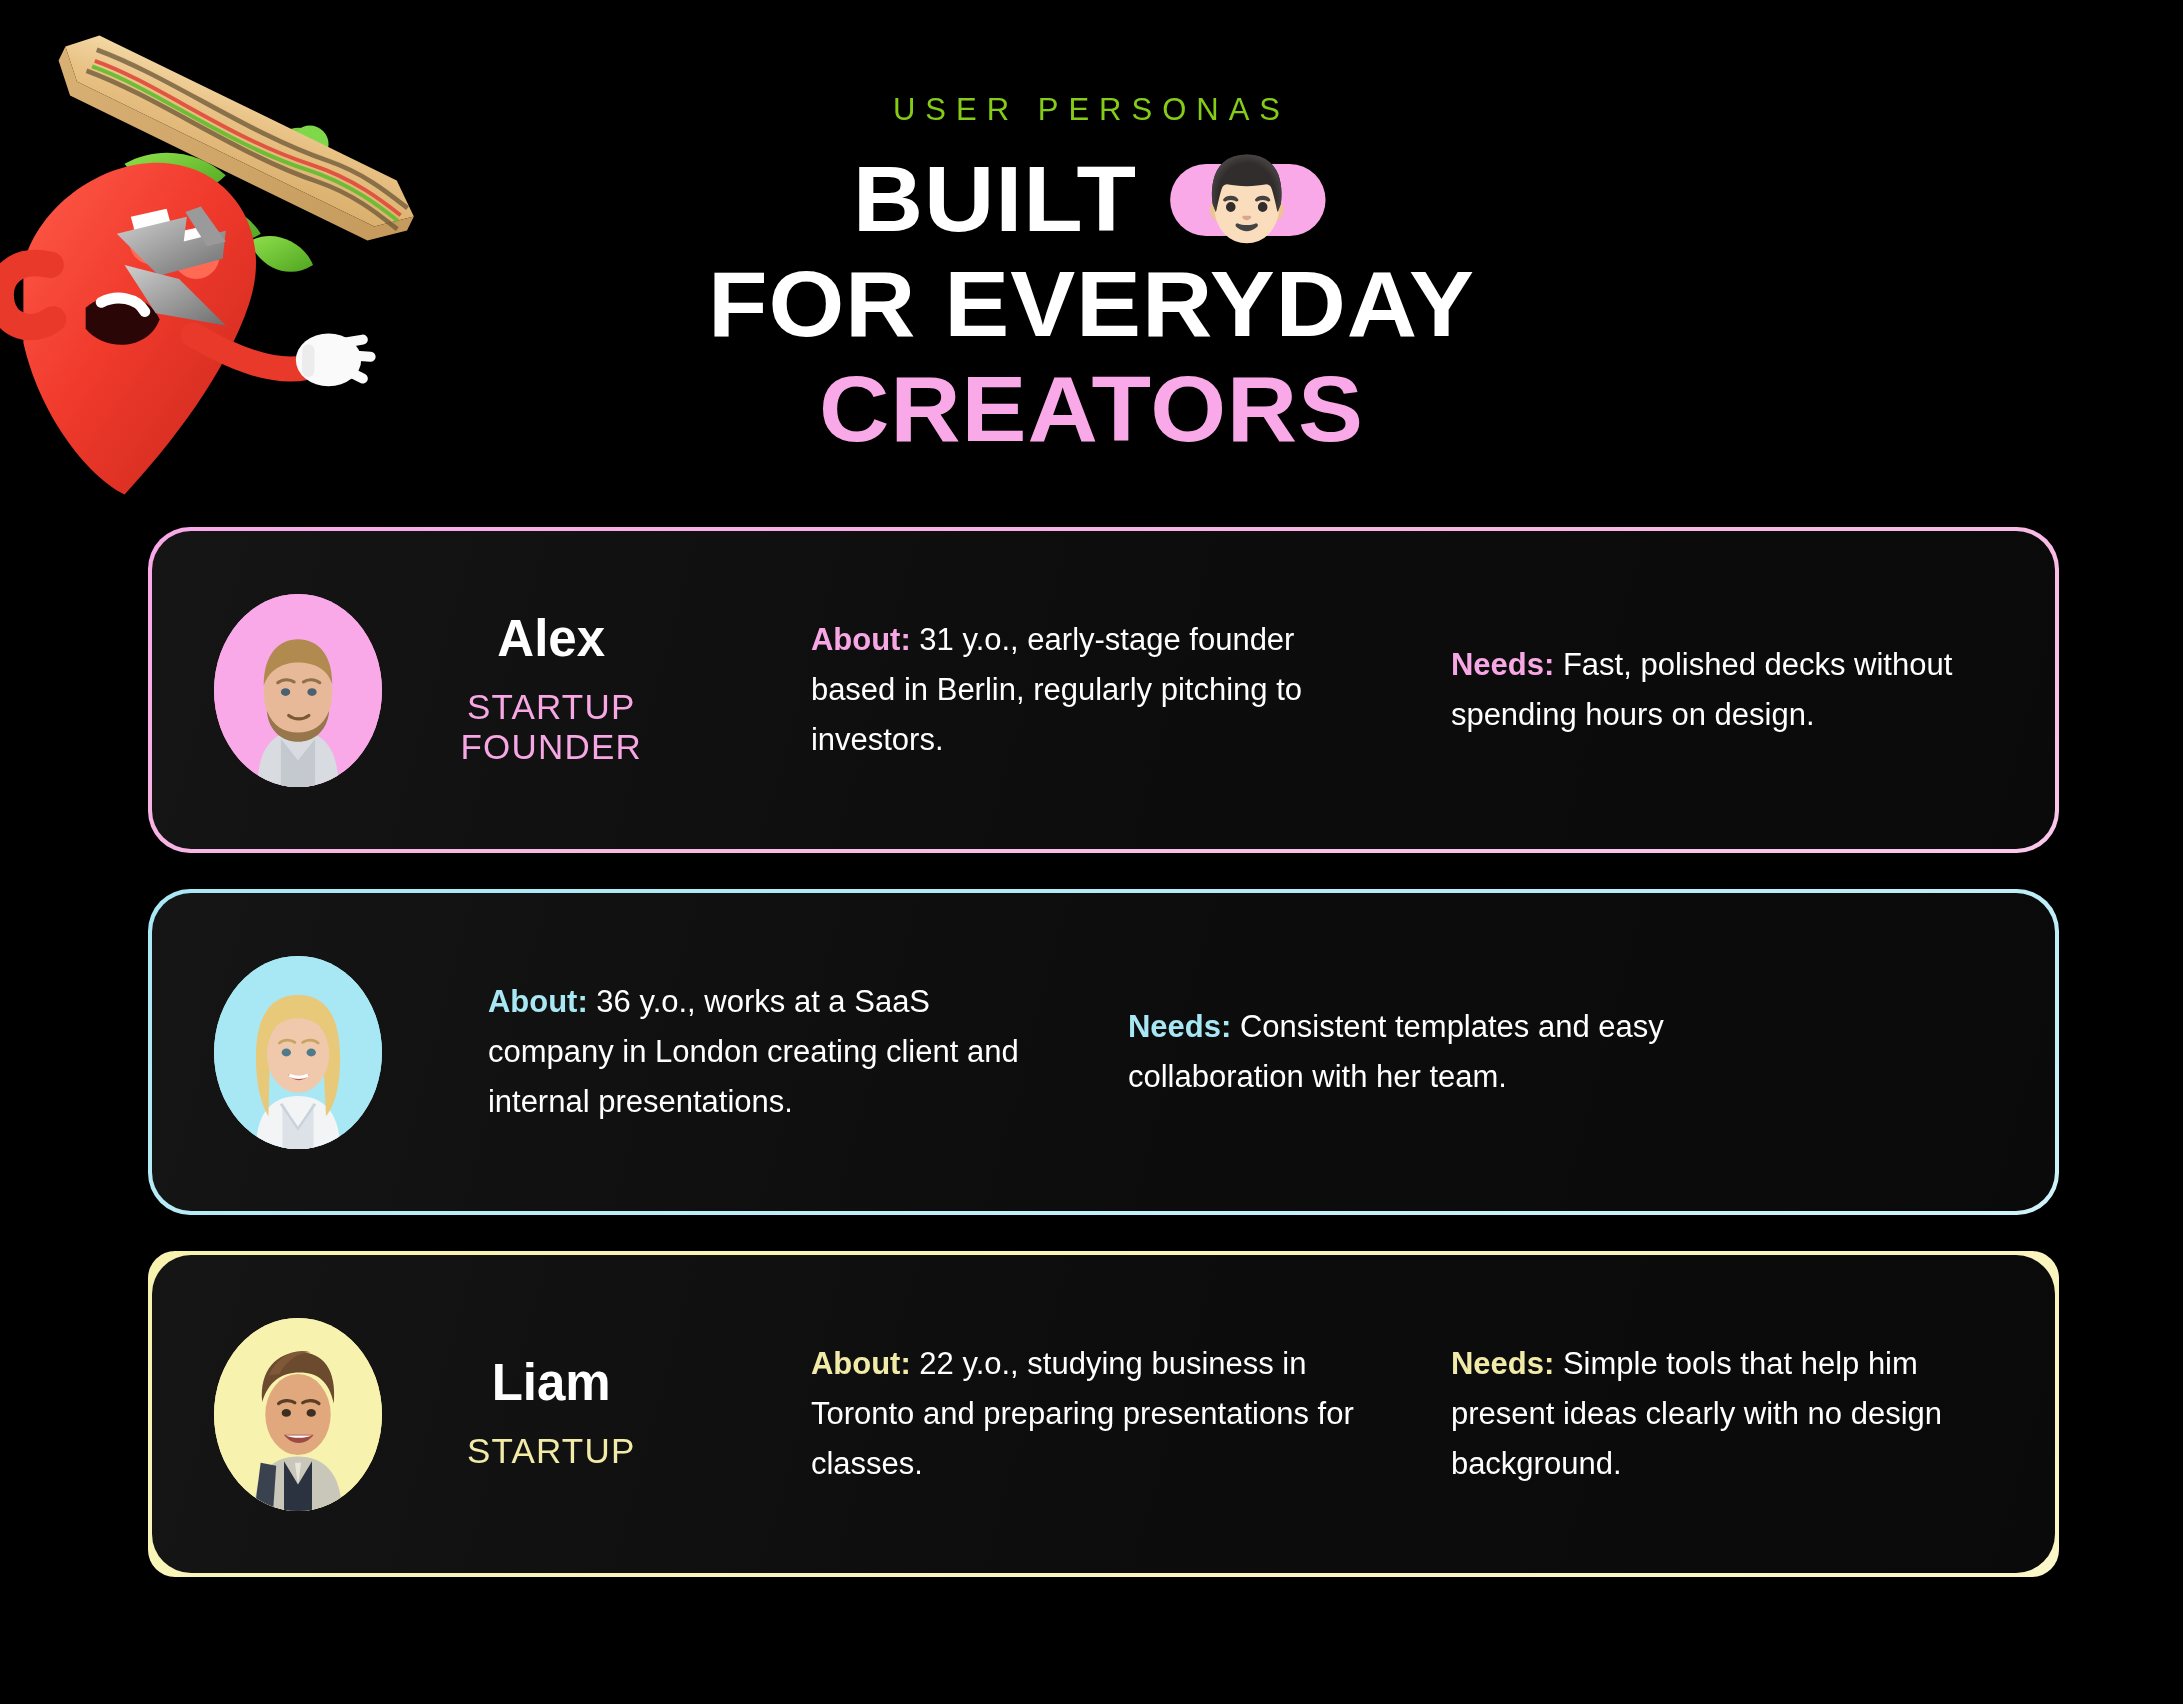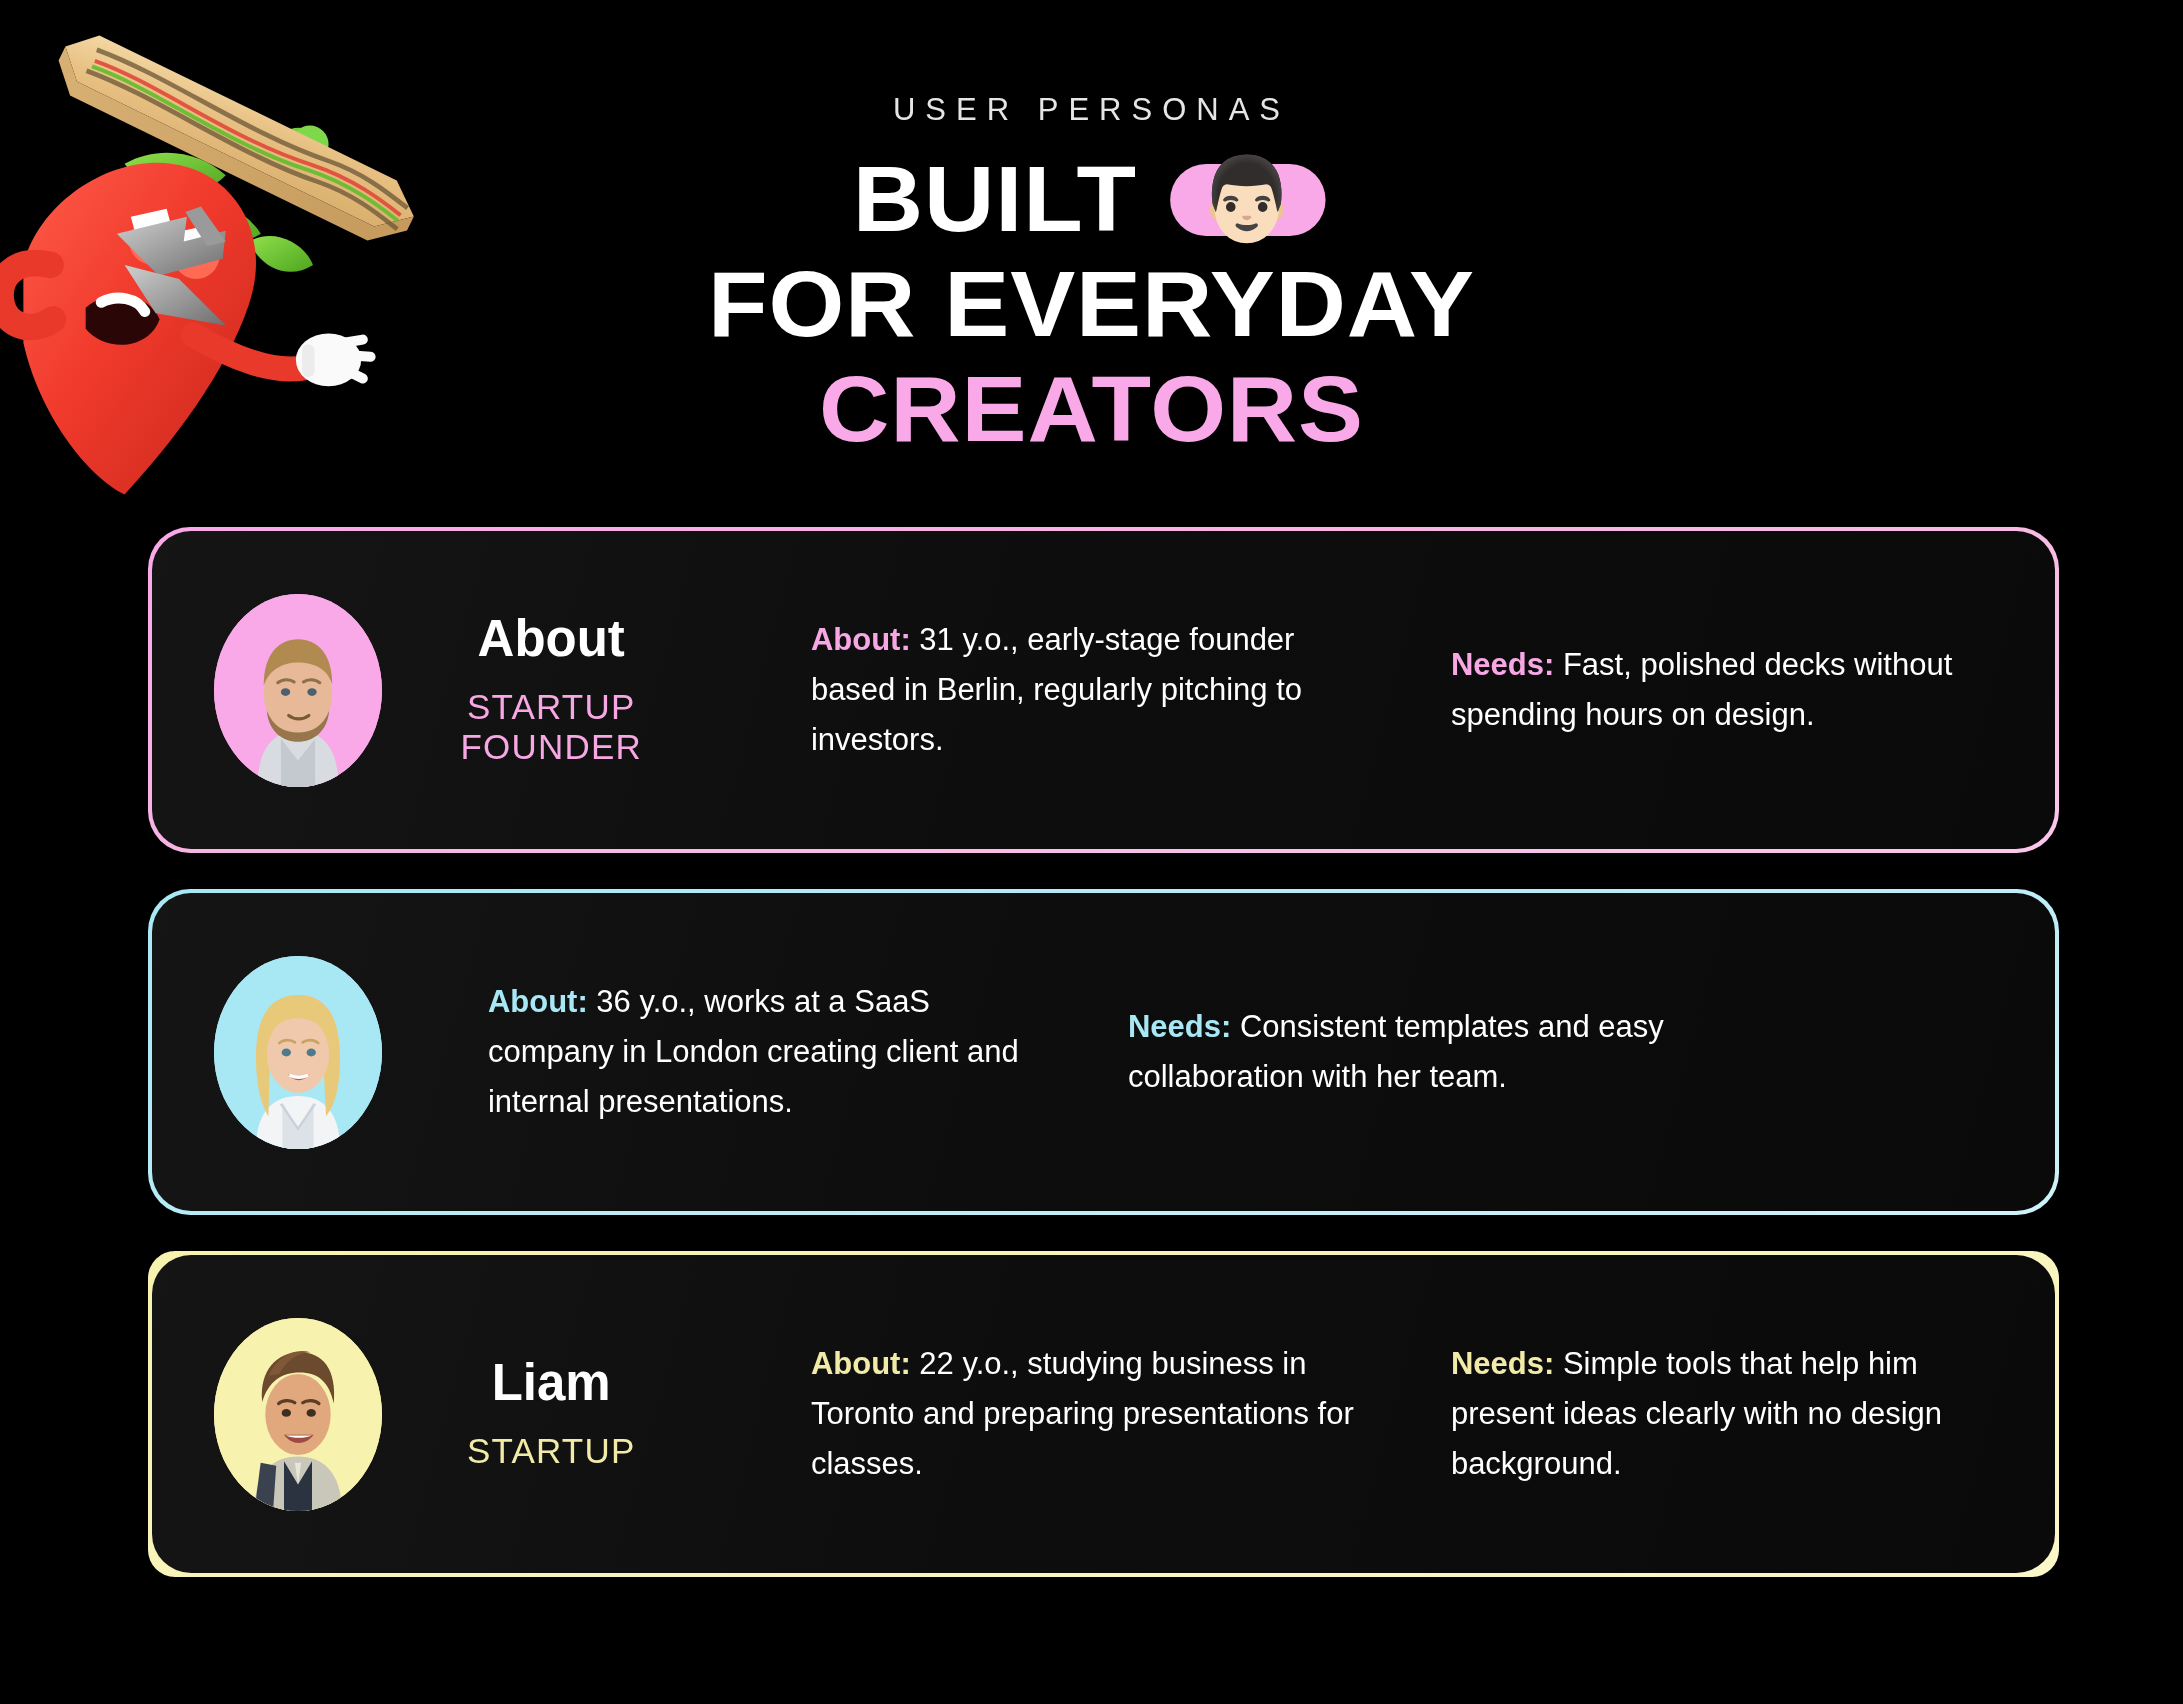--- a/index.html
+++ b/index.html
@@ -12,21 +12,21 @@
   }
 
   
   .mascot { position:absolute; left:-7.8px; top:7.8px; width:452px; height:506px; pointer-events:none; }
 
   
   .header { position:absolute; left:0; top:0; width:2183px; text-align:center; }
   .kicker {
     margin-top:92px;
     font-size:31px; font-weight:400; letter-spacing:10px;
-    color:#e5e5e5;
+    color:#84cc16;
   }
   .title-block { margin-top:25px; }
   .tline {
     font-weight:800; letter-spacing:0.8px; line-height:1.02;
     font-size:92px; color:#ffffff;
     transform:scaleX(1.06); transform-origin:center;
   }
   .tline.l1 { font-size:92px; display:flex; align-items:center; justify-content:center; gap:26.5px; }
   .tline.l2 { font-size:92px; margin-top:11px; }
   .tline.l3 { font-size:92px; margin-top:11px; color:#F9A8E8; }
@@ -202,21 +202,21 @@
             <path d="M68 150 C 70 176 88 190 108 190 C 128 190 146 176 148 150 C 140 170 126 178 108 178 C 90 178 76 170 68 150 Z" fill="#96764A"></path>
             <ellipse cx="92" cy="126" rx="6" ry="5" fill="#4A6170"></ellipse>
             <ellipse cx="126" cy="126" rx="6" ry="5" fill="#4A6170"></ellipse>
             <path d="M82 114 C 88 109 98 109 103 113" stroke="#8D7148" stroke-width="4" fill="none" stroke-linecap="round"></path>
             <path d="M115 113 C 120 109 130 109 136 114" stroke="#8D7148" stroke-width="4" fill="none" stroke-linecap="round"></path>
             <path d="M96 156 C 104 162 114 162 122 156" stroke="#7A5A36" stroke-width="4" fill="none" stroke-linecap="round"></path>
           </g>
         </svg>
       </div>
       <div class="ident">
-        <div class="pname">About</div>
+        <div class="pname">Alex</div>
         <div class="prole pink">STARTUP FOUNDER</div>
       </div>
       <div class="col about">
         <span class="lbl pink">About:</span><span> 31 y.o., early-stage founder based in Berlin, regularly pitching to investors.</span>
       </div>
       <div class="col needs">
         <span class="lbl pink">Needs:</span><span> Fast, polished decks without spending hours on design.</span>
       </div>
     </div>
   </div>

